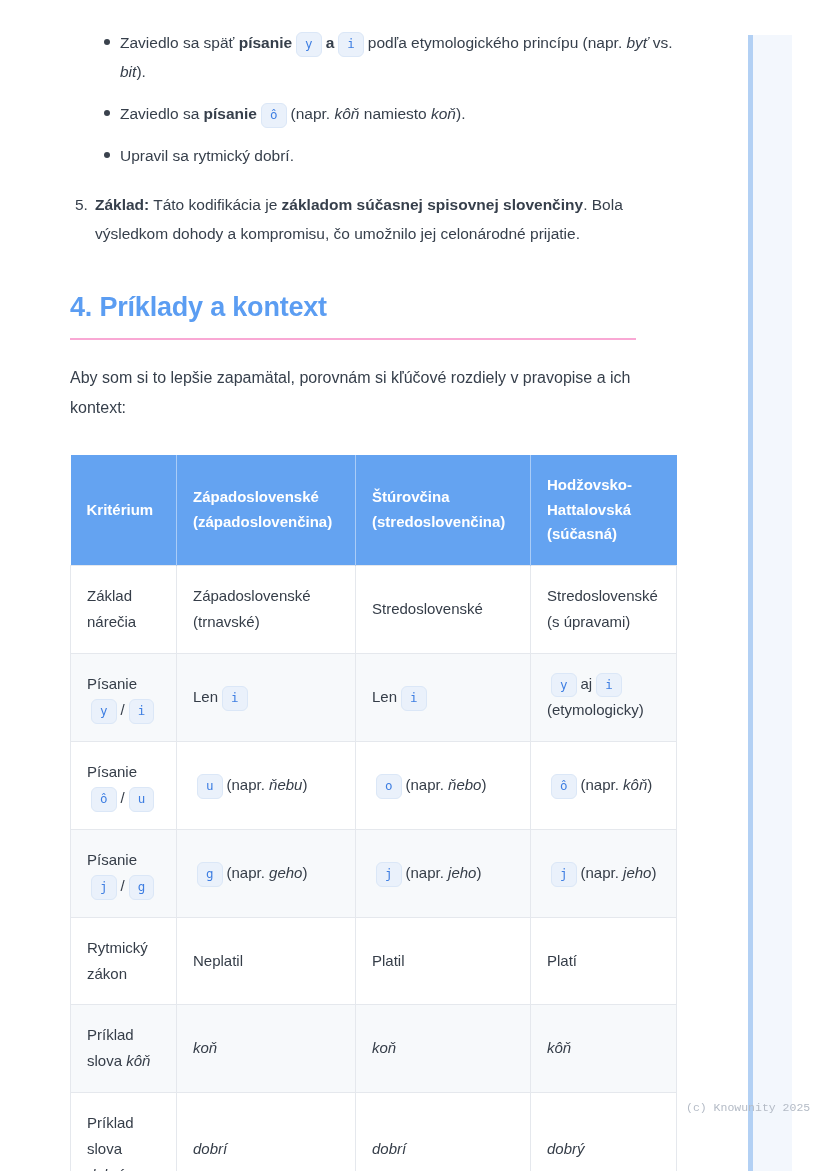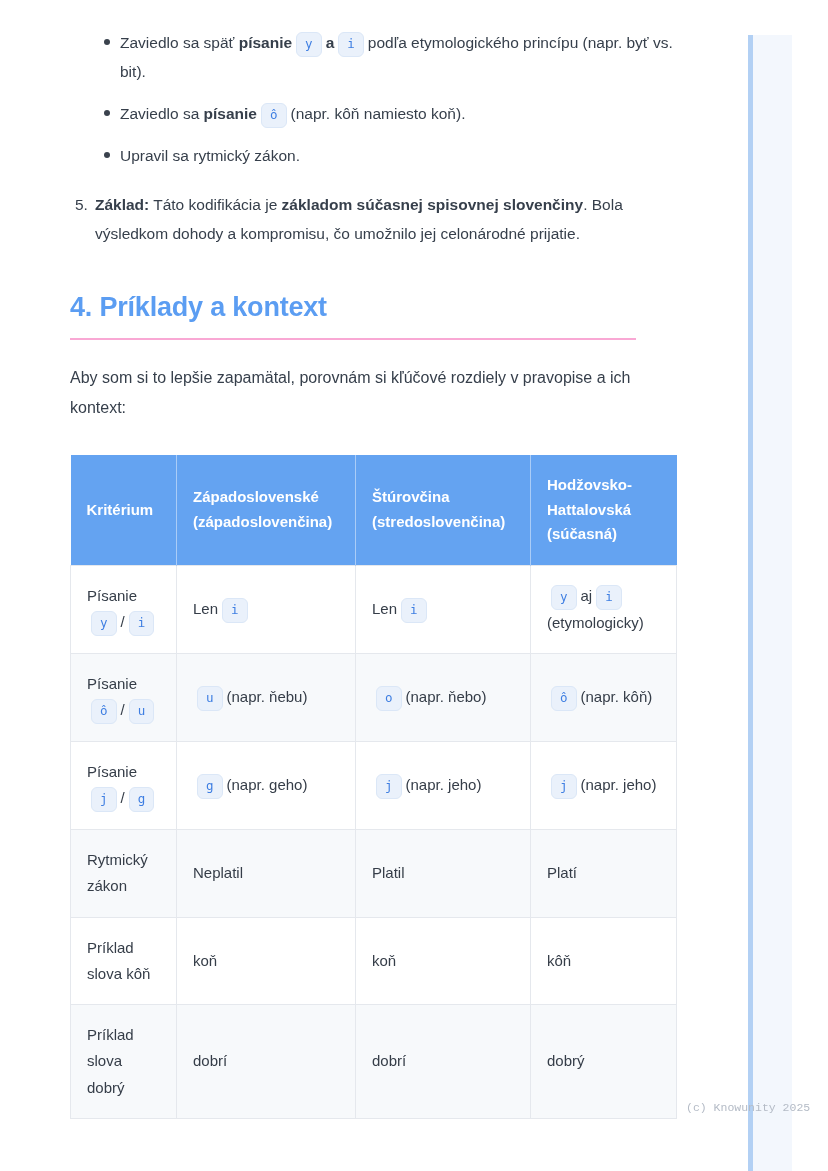--- a/index.html
+++ b/index.html
@@ -46,21 +46,21 @@
   }
   table.compare thead th:last-child{border-right:none;}
   table.compare tbody th,
   table.compare tbody td{
     padding:17px 16px;border:1px solid #e5e8ed;line-height:1.75;
     vertical-align:middle;text-align:left;font-weight:400;color:#353d48;
   }
   table.compare tbody tr:nth-child(even){background:#f7f9fb;}
 
   .bold{font-weight:700;}
-  .italic{}
+  .italic{font-style:italic;}
   code.badge{
     display:inline-block;
     font-family:"DejaVu Sans Mono",monospace;
     font-size:12.5px;color:#3e7ee2;
     background:#eaf1fb;border:1px solid #dbe7f7;border-radius:6px;
     padding:2px 8px;margin:0 4px;line-height:1.5;
   }
 
   
   .side-line{position:absolute;left:748px;top:35px;width:5px;height:1136px;background:#b2d0f4;}
@@ -72,21 +72,21 @@
   }
 </style>
 </head>
 <body>
 
 <div class="content">
 
   <ul class="bullets">
     <li><span><span class="">Zaviedlo sa späť </span><span class="bold">písanie</span><code class="badge">y</code><span class="bold">a</span><code class="badge">i</code><span class="">podľa etymologického princípu (napr. </span><span class="italic">byť</span><span class=""> vs. </span><span class="italic">bit</span><span class="">).</span></span></li>
     <li><span><span class="">Zaviedlo sa </span><span class="bold">písanie</span><code class="badge">ô</code><span class="">(napr. </span><span class="italic">kôň</span><span class=""> namiesto </span><span class="italic">koň</span><span class="">).</span></span></li>
-    <li><span><span class="">Upravil sa rytmický zákon.</span></span></li>
+    <li><span><span class="">Upravil sa rytmický dobrí.</span></span></li>
   </ul>
 
   <div class="numbered">
     <span class="num">5.</span>
     <span><span class="bold">Základ:</span><span class=""> Táto kodifikácia je </span><span class="bold">základom súčasnej spisovnej slovenčiny</span><span class="">. Bola výsledkom dohody a kompromisu, čo umožnilo jej celonárodné prijatie.</span></span>
   </div>
 
   <h2 class="section">4. Príklady a kontext</h2>
 
   <p class="intro">Aby som si to lepšie zapamätal, porovnám si kľúčové rozdiely v pravopise a ich kontext:</p>
@@ -100,20 +100,26 @@
     </colgroup>
     <thead>
       <tr>
         <th>Kritérium</th>
         <th>Západoslovenské (západoslovenčina)</th>
         <th>Štúrovčina (stredoslovenčina)</th>
         <th>Hodžovsko-Hattalovská (súčasná)</th>
       </tr>
     </thead>
     <tbody>
+        <tr>
+          <th><span class="">Základ nárečia</span></th>
+          <td><span class="">Západoslovenské (trnavské)</span></td>
+          <td><span class="">Stredoslovenské</span></td>
+          <td><span class="">Stredoslovenské (s úpravami)</span></td>
+        </tr>
         <tr>
           <th><span class="">Písanie</span><br><code class="badge">y</code><span class="">/</span><code class="badge">i</code></th>
           <td><span class="">Len</span><code class="badge">i</code></td>
           <td><span class="">Len</span><code class="badge">i</code></td>
           <td><code class="badge">y</code><span class="">aj</span><code class="badge">i</code><span class="">(etymologicky)</span></td>
         </tr>
         <tr>
           <th><span class="">Písanie</span><br><code class="badge">ô</code><span class="">/</span><code class="badge">u</code></th>
           <td><code class="badge">u</code><span class="">(napr. </span><span class="italic">ňebu</span><span class="">)</span></td>
           <td><code class="badge">o</code><span class="">(napr. </span><span class="italic">ňebo</span><span class="">)</span></td>

